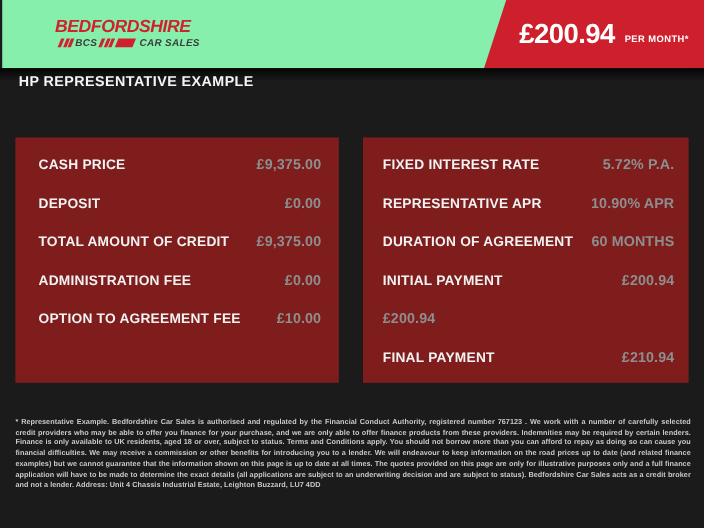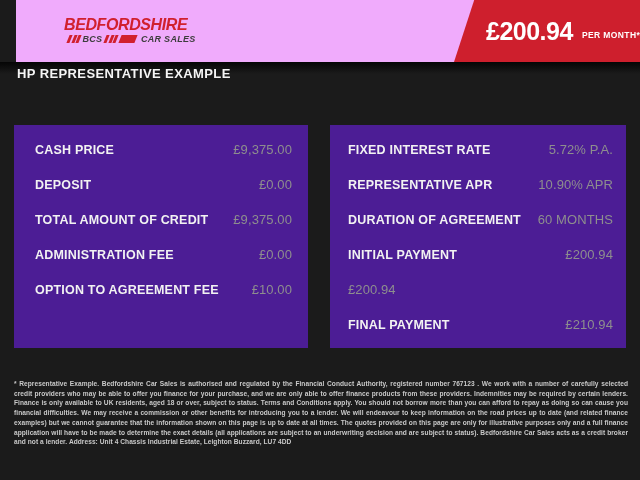--- a/index.html
+++ b/index.html
@@ -5,22 +5,22 @@
   html,body { margin:0; padding:0; background:#000; }
   * { box-sizing:border-box; }
   .screen {
     position:relative; width:640px; height:480px; overflow:hidden;
     background:#1b1b1b;
     font-family:"Liberation Sans", sans-serif;
   }
 
   
   .header {
-    position:absolute; top:0; left:16px; width:624px; height:62px;
-    background:#f0abfc;
+    position:absolute; top:0; left:2px; width:624px; height:62px;
+    background:#86efac;
   }
   .header-shadow {
     position:absolute; top:62px; left:0; width:640px; height:12px;
     background:linear-gradient(#050505, rgba(27,27,27,0));
     pointer-events:none;
   }
   .logo {
     position:absolute; left:48px; top:17px; width:130px;
   }
   .logo-line1 {
@@ -56,33 +56,33 @@
     margin-left:9px; margin-top:8px; white-space:nowrap;
   }
 
   
   .page-title {
     position:absolute; left:17px; top:66px;
     color:#f5f5f5; font-weight:bold; font-size:13px; letter-spacing:0.4px;
     white-space:nowrap;
   }
   .panel {
-    position:absolute; top:125px; height:223px; background:#4c1d95;
+    position:absolute; top:125px; height:223px; background:#7f1d1d;
   }
   .panel.left  { left:14px;  width:294px; padding:7px 16px 0 21px; }
   .panel.right { left:330px; width:296px; padding:7px 13px 0 18px; }
   .finance-row {
     height:35px; display:flex; justify-content:space-between; align-items:center;
   }
   .row-label {
     color:#f2f2f2; font-weight:bold; font-size:12.5px; letter-spacing:0.2px;
     white-space:nowrap;
   }
   .row-value {
-    color:#8e8e8e; font-weight:normal; font-size:13px; letter-spacing:0.1px;
+    color:#8e8e8e; font-weight:bold; font-size:13px; letter-spacing:0.1px;
     white-space:nowrap;
   }
 
   
   .disclaimer {
     position:absolute; left:14px; top:379px; width:614px;
     color:#c9c9c9; font-size:6.6px; line-height:9.7px; font-weight:bold;
     text-align:justify; letter-spacing:0.05px;
   }
 </style>

